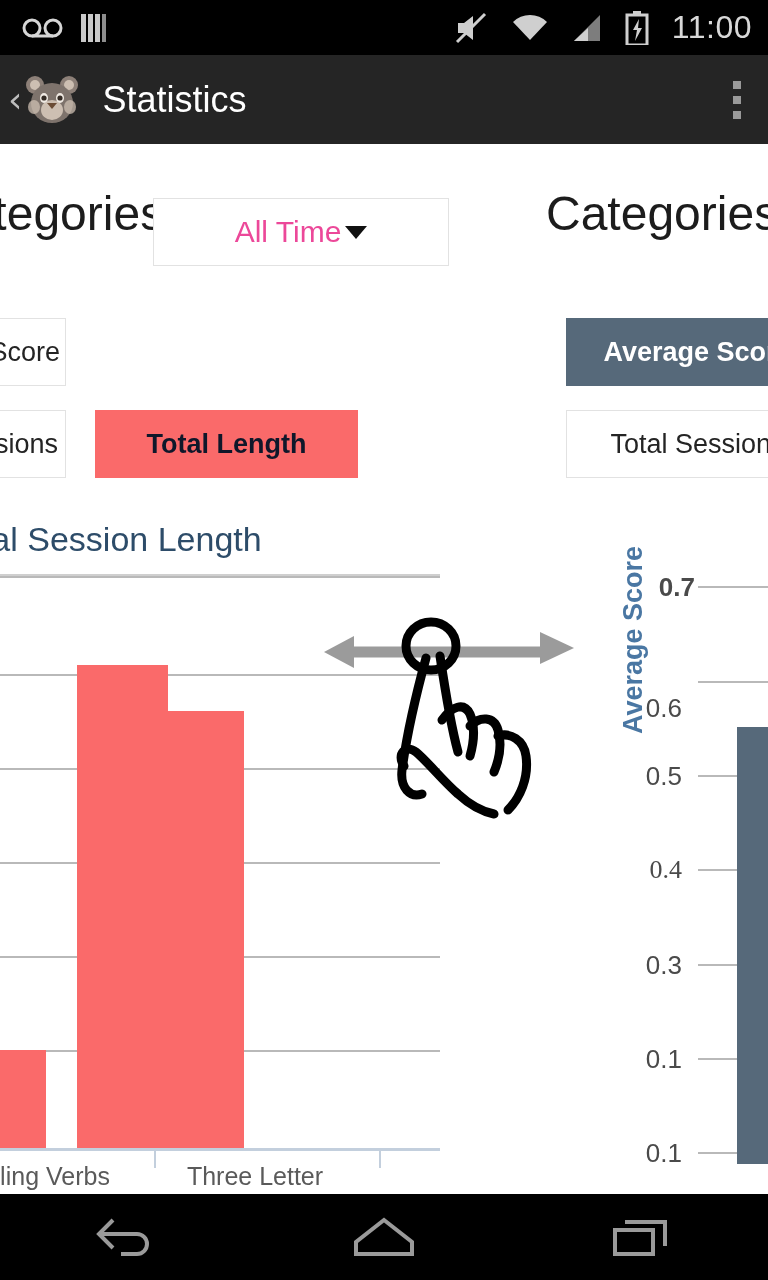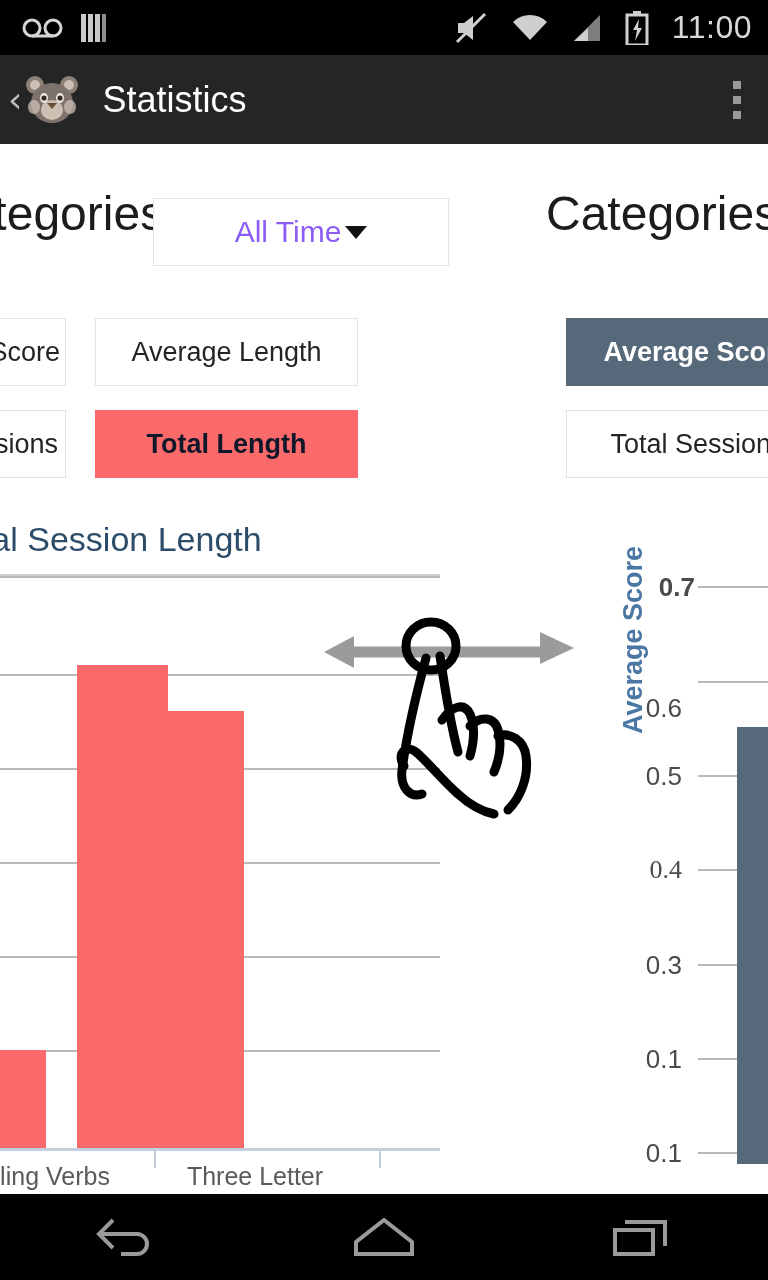--- a/index.html
+++ b/index.html
@@ -63,21 +63,21 @@
   .ylabel-tick { position:absolute; font-size:26px; color:#4a4a4a;
                  text-align:right; }
   .yaxis-title { position:absolute; font-size:27px; font-weight:bold;
                  color:#4a77a3; transform:rotate(-90deg);
                  transform-origin:left top; white-space:nowrap; }
 
   
   #time-dropdown { position:absolute; left:153px; top:54px; width:296px;
                    height:68px; border:1px solid #e2e2e2; background:#fff;
                    display:flex; align-items:center; justify-content:center;
-                   gap:4px; font-size:30px; color:#8b5cf6;text-align:center; }
+                   gap:4px; font-size:30px; color:#ec4899;text-align:center; }
   #dd-caret { width:0; height:0; border-left:11px solid transparent;
               border-right:11px solid transparent; border-top:13px solid #111; }
 
   
   #gesture { position:absolute; left:318px; top:466px; width:262px; height:226px;
              pointer-events:none; }
 
   
   #nav-bar { position:absolute; bottom:0; left:0; width:768px; height:86px;
              background:#000; display:flex; align-items:center;
@@ -152,23 +152,20 @@
 
   <div id="panel-left">
     <div class="panel-title">Categories</div>
 
     <div class="metric-btn" style="left:126px; top:174px; width:190px;">
       <span>Average Score</span>
     </div>
     <div class="metric-btn" style="left:126px; top:266px; width:190px;">
       <span>Total Sessions</span>
     </div>
-    <div class="metric-btn" style="left:345px; top:174px; width:263px;">
-      <span>Average Length</span>
-    </div>
     <div class="metric-btn sel-red" style="left:345px; top:266px; width:263px;">
       <span>Total Length</span>
     </div>
 
     <div class="chart-title" style="left:196px; top:376px;">Total Session Length</div>
     <div class="chart-rule" style="left:0px; top:430px; width:690px;"></div>
 
     <div class="chart-area" style="left:0px; top:430px; width:690px; height:560px;">
       <div class="gridline" style="left:0px;  top:2px;   width:690px;"></div>
       <div class="gridline" style="left:0px;  top:100px; width:690px;"></div>

